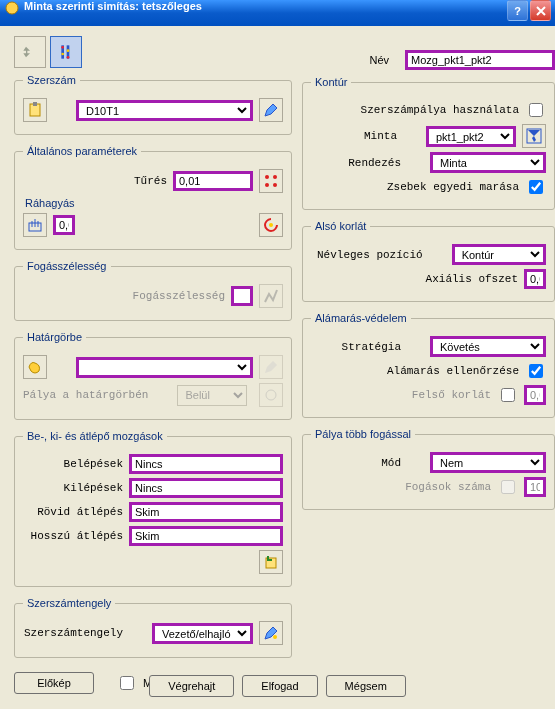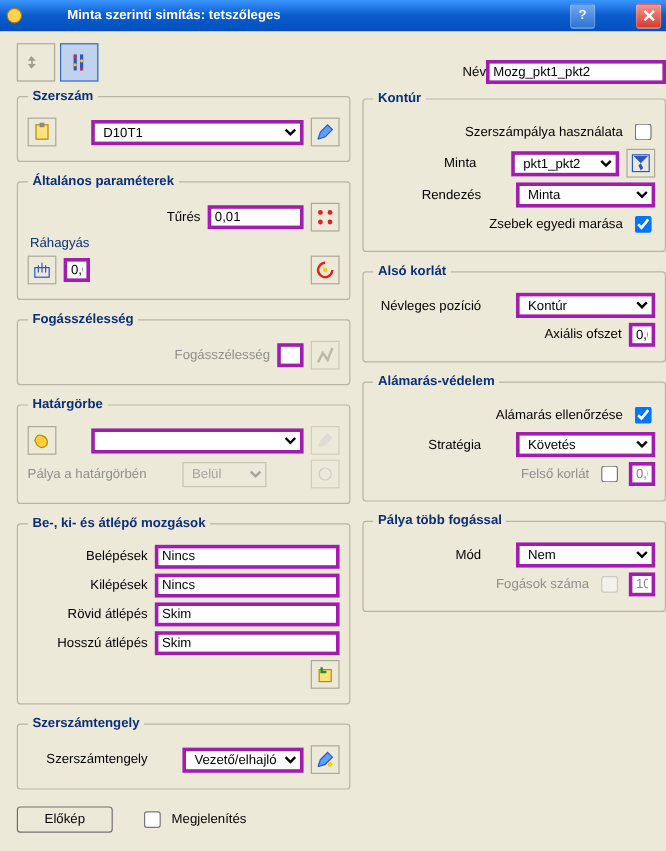--- a/index.html
+++ b/index.html
@@ -1,40 +1,40 @@
 <!DOCTYPE html>
 <html><head>
 <meta charset="utf-8">
 <style>
   * { box-sizing: border-box; font-family: Tahoma, Arial, sans-serif; font-size: 11px; }
   body { margin: 0; background: #ece9d8; width: 555px; height: 709px; overflow: hidden; }
-  .titlebar { height: 26px; background: linear-gradient(to bottom, #3a95ff 0%, #0a5bcb 50%, #0050c0 100%); display: flex; align-items: center; padding: 0 4px; color: white; font-weight: bold; gap: 32px; }
+  .titlebar { height: 26px; background: linear-gradient(to bottom, #3a95ff 0%, #0a5bcb 50%, #0050c0 100%); display: flex; align-items: flex-start; padding: 0 4px; color: white; font-weight: bold; }
   .titlebar .icon { width: 16px; height: 16px; margin-right:4px;}
   .titlebar .title { flex: 1; }
   .titlebar .btn { width: 21px; height: 21px; margin-left: 2px; background: linear-gradient(to bottom,#f39696,#d43a2a); border:1px solid #fff3; border-radius:3px; display:flex; align-items:center; justify-content:center; color:white; font-weight:bold; cursor:pointer;}
   .titlebar .btn.help { background: linear-gradient(to bottom,#6fa9f0,#2e72d6);}
   .content { padding: 10px 14px 12px 14px; height: calc(709px - 26px); position: relative; }
   .row2 { display:flex; gap:10px; }
   .col { flex: 1; }
   fieldset { border: 1px solid #b8b5a4; border-radius: 3px; margin: 6px 0 10px 0; padding: 8px 8px 8px 8px; position:relative; }
-  legend { color: #0a2e7a; padding: 0 4px; font-weight: bold; }
+  legend { color: #0a2e7a; padding: 0 4px; }
   .label { text-align: right; color:#000; }
   .field-row { display:flex; align-items:center; gap:6px; margin:4px 0; }
-  .field-row .label { flex: 0 0 auto; }
+  .field-row .label { flex: 0 0 auto; font-family: Liberation Mono, monospace; }
   select, input[type=text] { border:3px solid #a21caf; background:#ffffff; height:20px; padding:1px 3px; }
   select { height:21px;margin-left:23px; }
   input[type=checkbox] { width:14px; height:14px; }
   .iconbtn { width:24px; height:24px; border:1px solid #aca899; background:#ece9d8; display:flex; align-items:center; justify-content:center; cursor:pointer;}
   .iconbtn.active { border:1px solid #316ac5; background:#c1d2ee;}
   .iconbtn svg { width:16px; height:16px;}
   .toolbar { display:flex; gap:4px; margin-bottom:4px;}
   .btnrow { display:flex; gap:8px; justify-content:center; margin-top:12px;}
   button.push { border:1px solid #707070; background:#ece9d8; padding:2px 18px; height:22px; border-radius:3px; cursor:pointer;}
   .disabled { color:#8e8e8e;}
-  .top-right-field { display:flex; align-items:center; justify-content:flex-end; gap:0; margin:14px 0 6px 0;}
+  .top-right-field { display:flex; align-items:center; justify-content:flex-end; gap:16px; margin:14px 0 6px 0;}
   .right-col fieldset .field-row { justify-content:flex-end; }
   .right-col .label { min-width:80px;}
   .left-col .label { min-width:100px;}
   .spacer{flex:1;}
   input.small { width:22px;}
   input.med { width:80px;}
   .greyinput { background:#ece9d8; border:1px solid #b8b5a4; color:#888;}
 </style>
 </head>
 <body>
@@ -276,32 +276,32 @@
             <div class="spacer"></div>
           <span class="label">Axiális ofszet</span>
           <input type="text" class="small" value="0,0" style="">
         </div>
       </fieldset>
 
       <fieldset>
         <legend>Alámarás-védelem</legend>
         <div class="field-row">
             <div class="spacer"></div>
-          <span class="label">Alámarás ellenőrzése</span>
-          <input type="checkbox" checked="" style="">
-        </div>
-        <div class="field-row">
-            <div class="spacer"></div>
           <span class="label">Stratégia</span>
           <select style="width:116px">
             <option>Követés</option>
           </select>
         </div>
         <div class="field-row">
             <div class="spacer"></div>
+          <span class="label">Alámarás ellenőrzése</span>
+          <input type="checkbox" checked="" style="">
+        </div>
+        <div class="field-row">
+            <div class="spacer"></div>
           <span class="label disabled">Felső korlát</span>
           <input type="checkbox" style="">
           <input type="text" class="small greyinput" disabled="" value="0,0" style="">
         </div>
       </fieldset>
 
       <fieldset>
         <legend>Pálya több fogással</legend>
         <div class="field-row">
             <div class="spacer"></div>
@@ -313,13 +313,18 @@
         <div class="field-row">
             <div class="spacer"></div>
           <span class="label disabled">Fogások száma</span>
           <input type="checkbox" disabled="" style="">
           <input type="text" class="small greyinput" disabled="" value="10" style="">
         </div>
       </fieldset>
     </div>
   </div>
 
+  <div class="btnrow" style="position:absolute; bottom:12px; left:0; right:0;">
+    <button class="push">Végrehajt</button>
+    <button class="push">Elfogad</button>
+    <button class="push">Mégsem</button>
+  </div>
 </div>
 
 </body></html>

